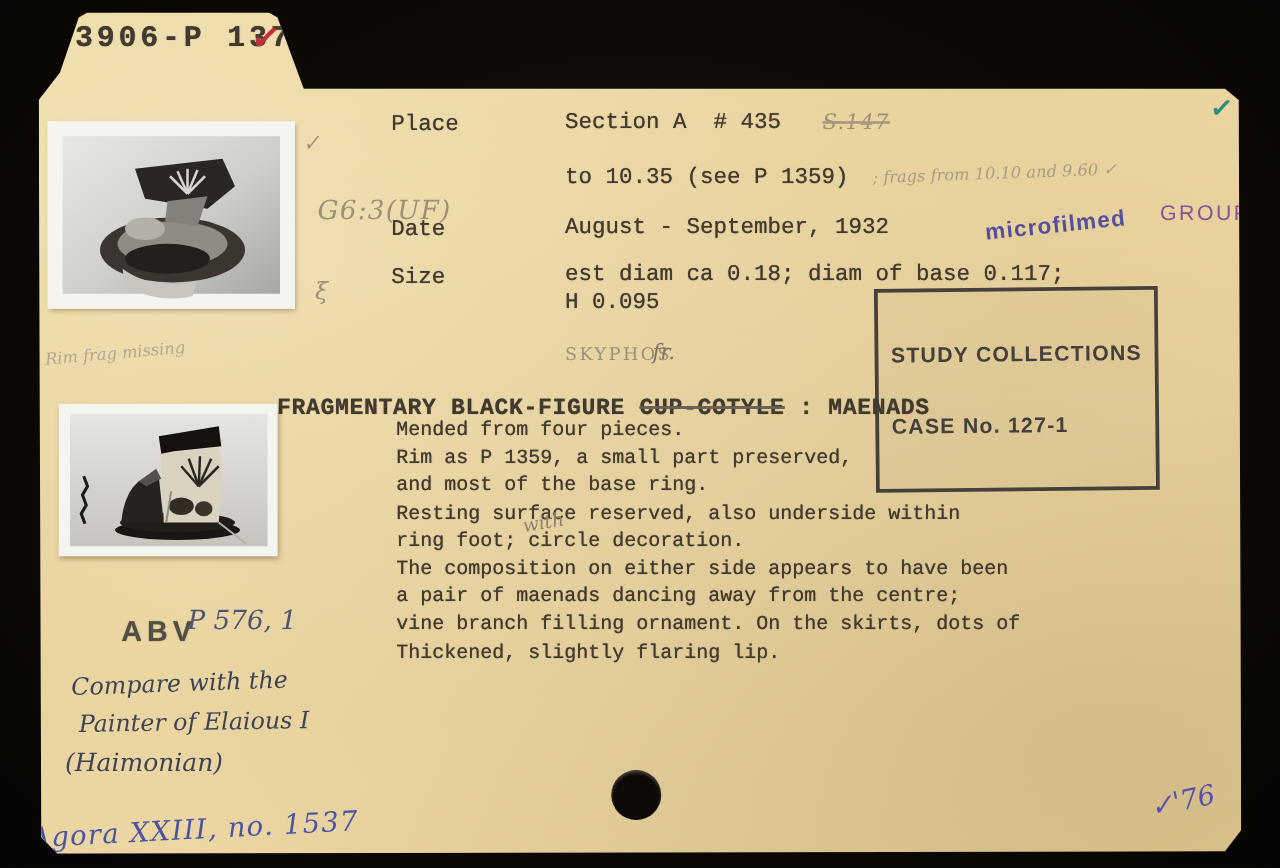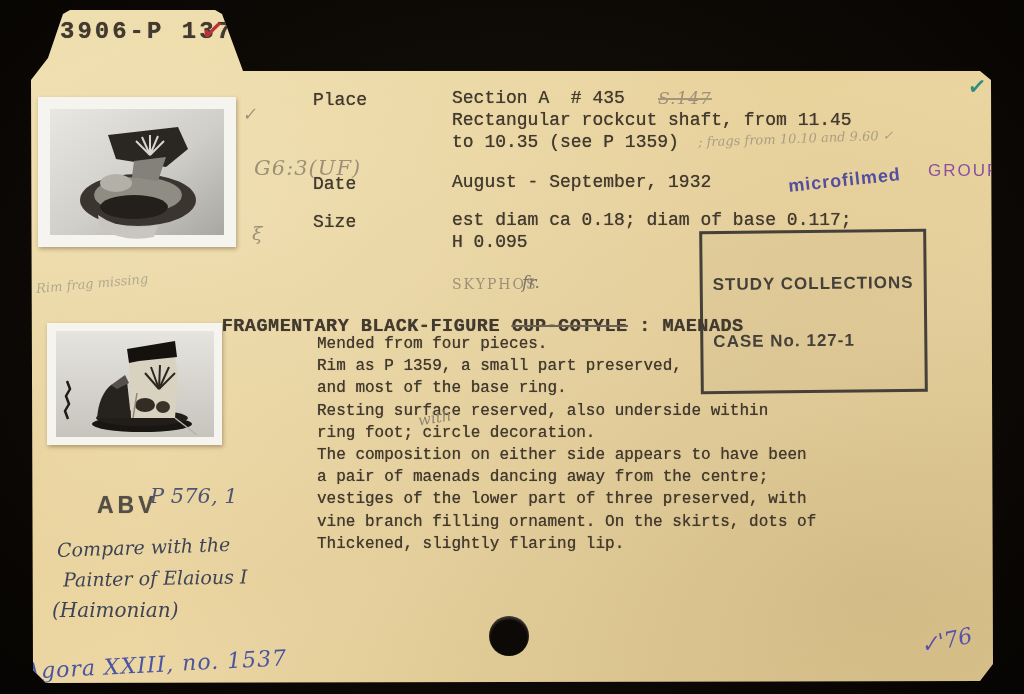--- a/index.html
+++ b/index.html
@@ -66,21 +66,20 @@
       </svg>
     </div>
 
     <div class="abs pencil" style="left:242px;top:104px;font-size:17px;transform:rotate(-6deg);">✓</div>
     <div class="abs pencil" style="left:254px;top:128px;font-size:21px;letter-spacing:1px;margin-top:28px;">G6:3(UF)</div>
     <div class="abs pencil" style="left:252px;top:222px;font-size:19px;">ξ</div>
 
     <div class="abs tw" style="left:313px;top:90px;font-size:18px;">Place</div>
     <div class="abs tw" style="left:452px;top:88px;font-size:18px;">Section A  # 435</div>
     <div class="abs pencil pstrike" style="left:658px;top:88px;font-size:17px;letter-spacing:1px;">S.147</div>
-    <div class="abs tw" style="left:452px;top:110px;font-size:18px;">Rectangular rockcut shaft, from 11.45</div>
     <div class="abs tw" style="left:452px;top:132px;font-size:18px;">to 10.35 (see P 1359)</div>
     <div class="abs pencil" style="left:698px;top:131px;font-size:13px;color:#aa9d82;transform:rotate(-2deg);">; frags from 10.10 and 9.60 ✓</div>
 
     <div class="abs tw" style="left:313px;top:174px;font-size:18px;">Date</div>
     <div class="abs tw" style="left:452px;top:172px;font-size:18px;">August - September, 1932</div>
 
     <div class="abs stamp" style="left:788px;top:170px;font-size:18px;color:#4843a0;letter-spacing:1px;transform:rotate(-6deg);opacity:.92;">microfilmed</div>
     <div class="abs stamp" style="left:928px;top:161px;font-size:17px;color:#8b4f9b;letter-spacing:2px;font-weight:normal;">GROUP</div>
 
     <div class="abs tw" style="left:313px;top:212px;font-size:18px;">Size</div>
@@ -133,21 +132,20 @@
     </div>
 
     <div class="abs" style="left:317px;top:333px;font-size:16px;line-height:22.2px;">
       <div class="tw">Mended from four pieces.</div>
       <div class="tw">Rim as P 1359, a small part preserved,</div>
       <div class="tw">and most of the base ring.</div>
       <div class="tw">Resting surface reserved, also underside within</div>
       <div class="tw">ring foot; circle decoration.</div>
       <div class="tw">The composition on either side appears to have been</div>
       <div class="tw">a pair of maenads dancing away from the centre;</div>
-      <div class="tw">vestiges of the lower part of three preserved, with</div>
       <div class="tw">vine branch filling ornament. On the skirts, dots of</div>
       <div class="tw">Thickened, slightly flaring lip.</div>
     </div>
 
     <div class="abs pencil" style="left:418px;top:409px;font-size:15px;transform:rotate(-10deg);color:#8e8371;">with</div>
 
     <div class="abs stamp" style="left:77px;top:492px;font-size:23px;color:#544f45;letter-spacing:4px;text-shadow:0 0 1px rgba(70,64,54,.6);margin-left:20px;">ABV</div>
     <div class="abs ink" style="left:150px;top:484px;font-size:21px;color:#4e5574;">P 576, 1</div>
 
     <div class="abs ink" style="left:57px;top:536px;font-size:19px;color:#3e4456;transform:rotate(-2deg);">Compare with the</div>

